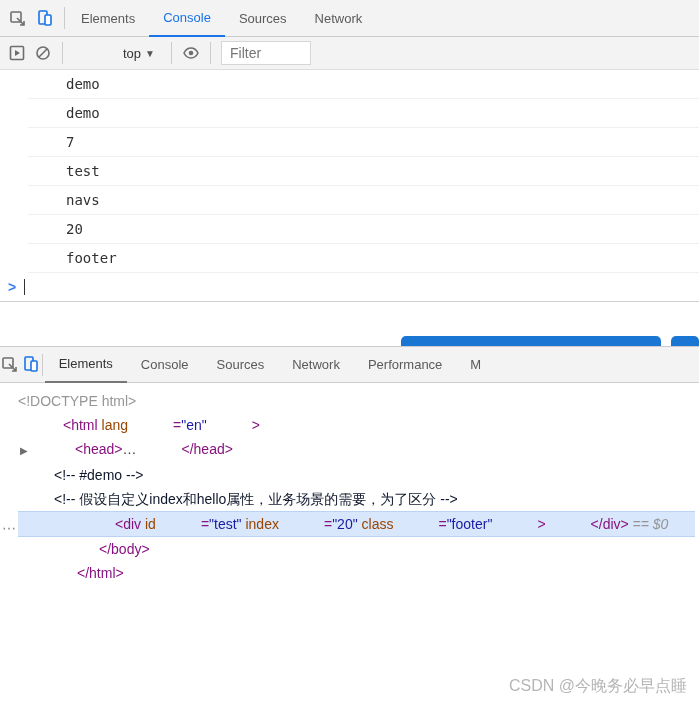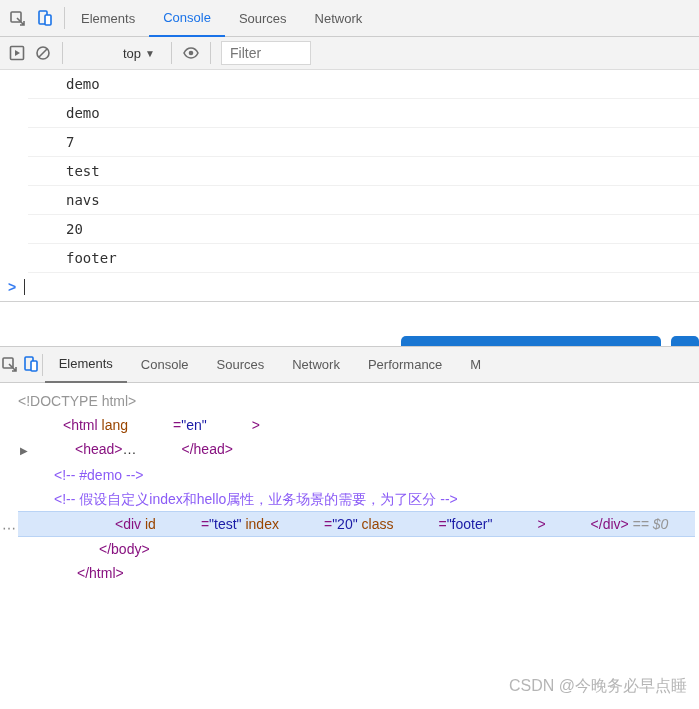--- a/index.html
+++ b/index.html
@@ -42,21 +42,21 @@
 .src { font-family: Menlo, Consolas, monospace; font-size: 14px; padding: 6px 4px 6px 18px; line-height: 24px; }
 .src .line { white-space: pre; position: relative; }
 .src .indent1 { padding-left: 14px; }
 .src .indent2 { padding-left: 36px; }
 .src .indent3 { padding-left: 52px; }
 .src .sel { background: #d8e7fb; border-top: 1px solid #b9d3f5; border-bottom: 1px solid #b9d3f5; }
 .src .tri { display:inline-block; width:10px; color:#6e6e6e; font-size:10px; margin-left:-12px; }
 .src .dots { position:absolute; left:-16px; top:4px; color:#888; font-size:14px; letter-spacing:1px; }
 
 .t-gray { color: #969696; } .t-purple { color: #881280; margin-left: 45px; } .t-attr { color: #994500; }
-.t-str { color: #1a1aa6; } .t-green { color: #8b5cf6; } .t-eq { color: #969696; font-style: italic; }
+.t-str { color: #1a1aa6; } .t-green { color: #0f172a; } .t-eq { color: #969696; font-style: italic; }
 
 
 .icon { display: inline-flex; align-items: center; justify-content: center; width: 18px; height: 18px; color: #6e6e6e; }
 .icon svg { width: 16px; height: 16px; stroke: currentColor; fill: none; stroke-width: 1.6; }
 .icon.blue { color: #1a73e8; }
 
 
 .watermark { position: absolute; bottom: 12px; right: 12px; color: rgba(120,120,120,0.55); font-size: 16px; }
 </style>
 </head>

